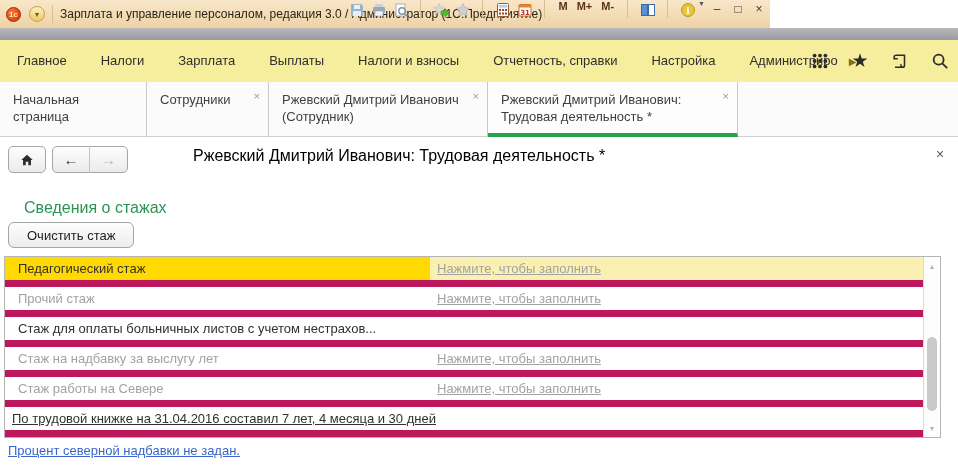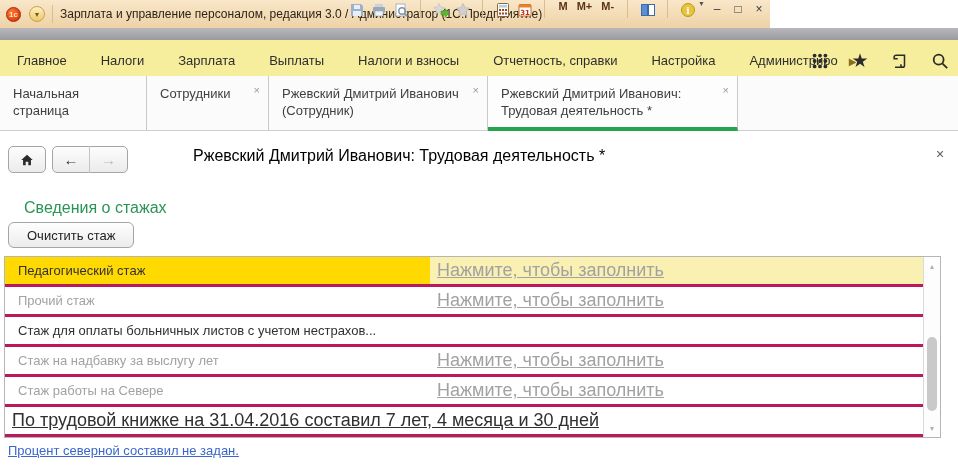--- a/index.html
+++ b/index.html
@@ -34,21 +34,21 @@
   #menubar { position:absolute; top:40px; left:0; width:958px; height:42px;
     background:#f6ee9d; display:flex; align-items:center; }
   .menu-item { font-size:13px; color:#2e2e2e; padding:0 17px; line-height:42px; white-space:nowrap; cursor:default; }
   .menu-more { color:#8a6d1a; font-size:10px; margin-left:-6px; }
   .mb-right { position:absolute; right:8px; top:0; height:42px; display:flex; align-items:center; gap:20px; }
   .mb-ic { width:20px; height:20px; display:flex; align-items:center; justify-content:center; }
   .mb-ic svg { width:18px; height:18px; }
   .mb-star { font-size:19px; color:#2b2b2b; line-height:20px; }
 
   
-  #tabstrip { position:absolute; top:76px; left:0; width:958px; height:55px;
+  #tabstrip { position:absolute; top:82px; left:0; width:958px; height:55px;
     background:#fbfbfb; border-bottom:1px solid #cfcfcf; display:flex; }
   .tab { position:relative; height:55px; border-right:1px solid #c9c9c9;
     padding:9px 26px 0 13px; font-size:13px; color:#3f3f3f; line-height:17px; cursor:default; }
   .tab.active { background:#fdfdfd; border-bottom:4px solid #27a24d; margin-bottom:-1px; }
   .tab-close { position:absolute; top:6px; right:8px; font-size:11px; color:#9a9a9a; cursor:pointer; }
 
   
   #form { position:absolute; top:137px; left:0; width:958px; height:339px; background:#fff; }
   .nav-btn, .nav-group { position:absolute; top:9px; height:27px; border:1px solid #a5a5a5;
     border-radius:5px; background:linear-gradient(#fdfdfd,#ebebeb); display:flex; align-items:center; }
@@ -62,27 +62,27 @@
   .form-close { position:absolute; left:936px; top:9px; font-size:14px; color:#5a5a5a; cursor:pointer; }
   .section-link { position:absolute; left:8px; top:62px; font-size:16px; color:#2a9455; cursor:pointer;margin-left:16px; }
   .clear-btn { position:absolute; left:8px; top:85px; height:26px; padding:0 18px;
     border:1px solid #a5a5a5; border-radius:6px; background:linear-gradient(#fefefe,#ececec);
     font-size:13px; color:#222; font-family:"Liberation Sans", sans-serif; cursor:pointer; }
 
   
   #stage-table { position:absolute; left:4px; top:119px; width:937px; height:182px;
     border:1px solid #b5b5b5; background:#fff; }
   .rows { position:absolute; left:0; top:0; right:17px; bottom:0; }
-  .trow { position:relative; height:30px; border-bottom:3px solid #be185d; display:flex; }
+  .trow { position:relative; height:30px; border-bottom:7px solid #be185d; display:flex; }
   .trow.sel { background:#faf0b2; }
   .tlabel { width:425px; height:100%; padding:0 10px 0 13px; display:flex; align-items:center;
     font-size:13px; white-space:nowrap; overflow:hidden; }
   .trow.sel .tlabel { background:#ffd900; }
   .tvalue { flex:1; height:100%; padding-left:7px; display:flex; align-items:center;
-    font-size:18px; white-space:nowrap; overflow:hidden; }
+    font-size:13px; white-space:nowrap; overflow:hidden; }
   .dim { color:#a2a2a2; }
   .dark { color:#303030; }
   .vlink { text-decoration:underline; cursor:pointer; }
 
   .scrollrail { position:absolute; top:0; bottom:0; right:0; width:17px; background:#fdfdfd;
     border-left:1px solid #dadada; }
   .sb-arrow { position:absolute; left:0; width:16px; height:14px; display:flex; align-items:center;
     justify-content:center; font-size:7px; color:#b2b2b2; cursor:pointer; }
   .sb-up { top:2px; } .sb-down { bottom:2px; }
   .sb-thumb { position:absolute; left:3px; top:80px; width:10px; height:74px; background:#c9c9c9;
@@ -298,16 +298,16 @@
             </div>
         </div>
       </div>
       <div class="scrollrail">
         <div class="sb-arrow sb-up">▲</div>
         <div class="sb-thumb"></div>
         <div class="sb-arrow sb-down">▼</div>
       </div>
     </div>
 
-    <div class="bottom-link">Процент северной составил не задан.</div>
+    <div class="bottom-link">Процент северной надбавки не задан.</div>
   </div>
 
 </div>
 
 </body></html>

